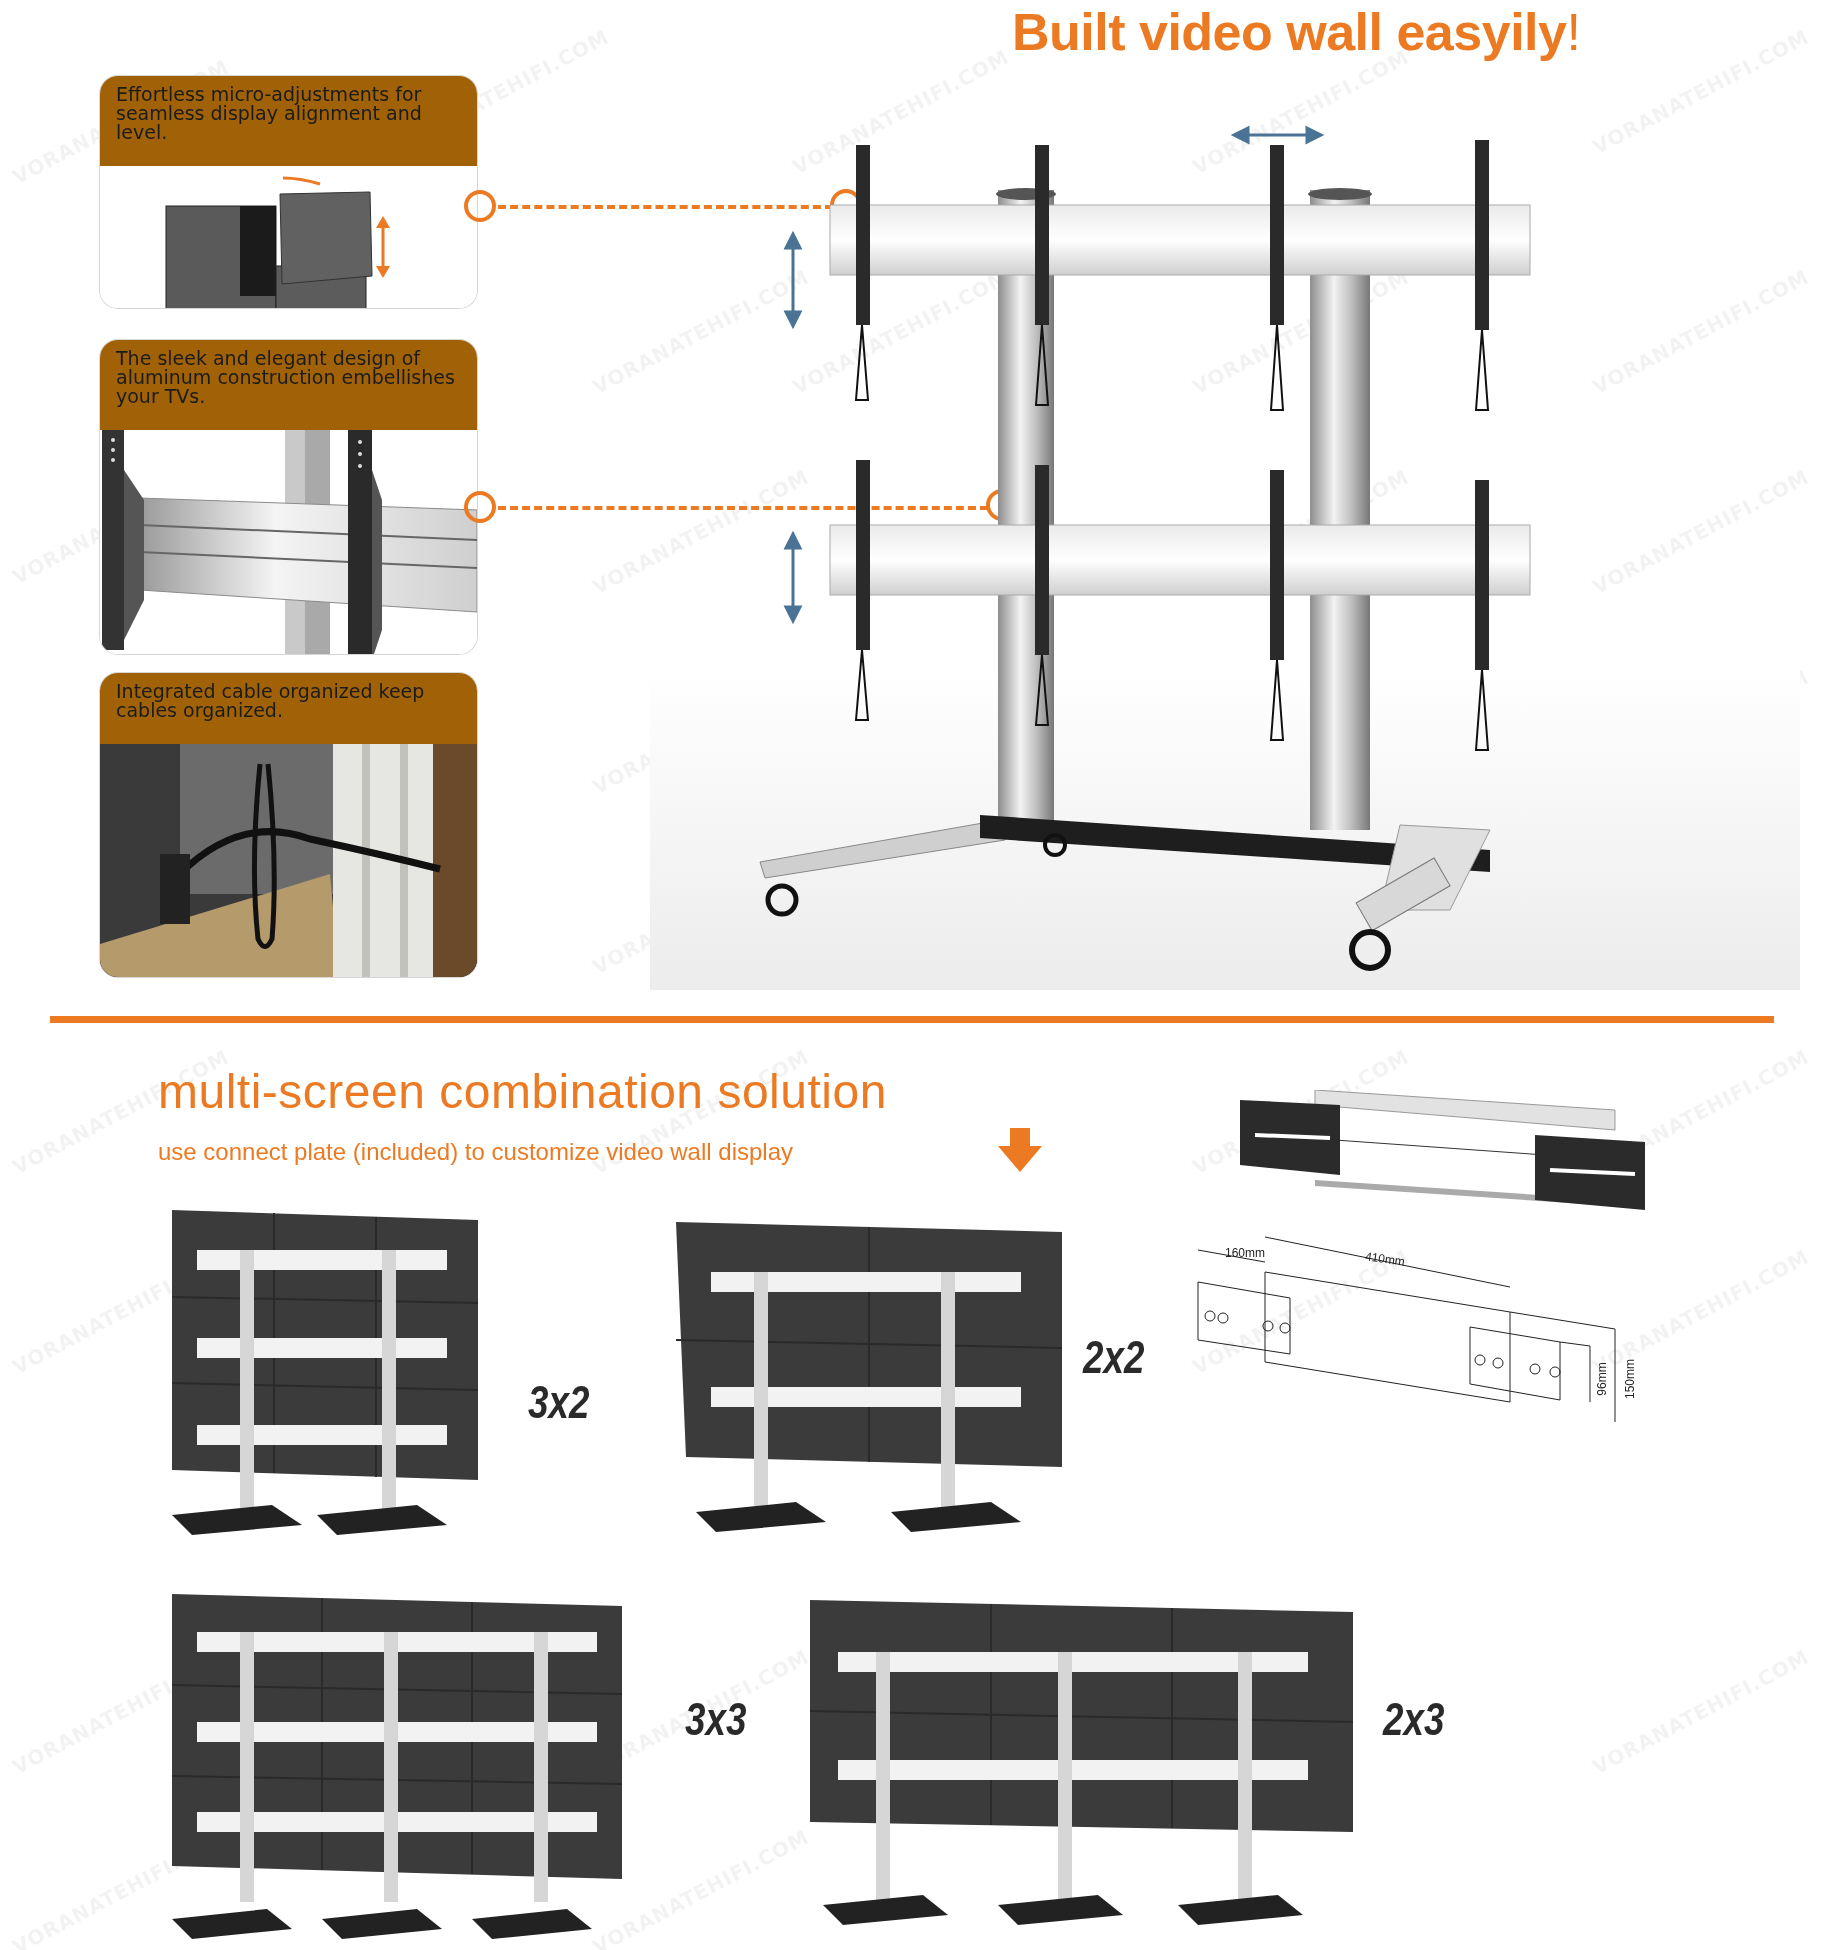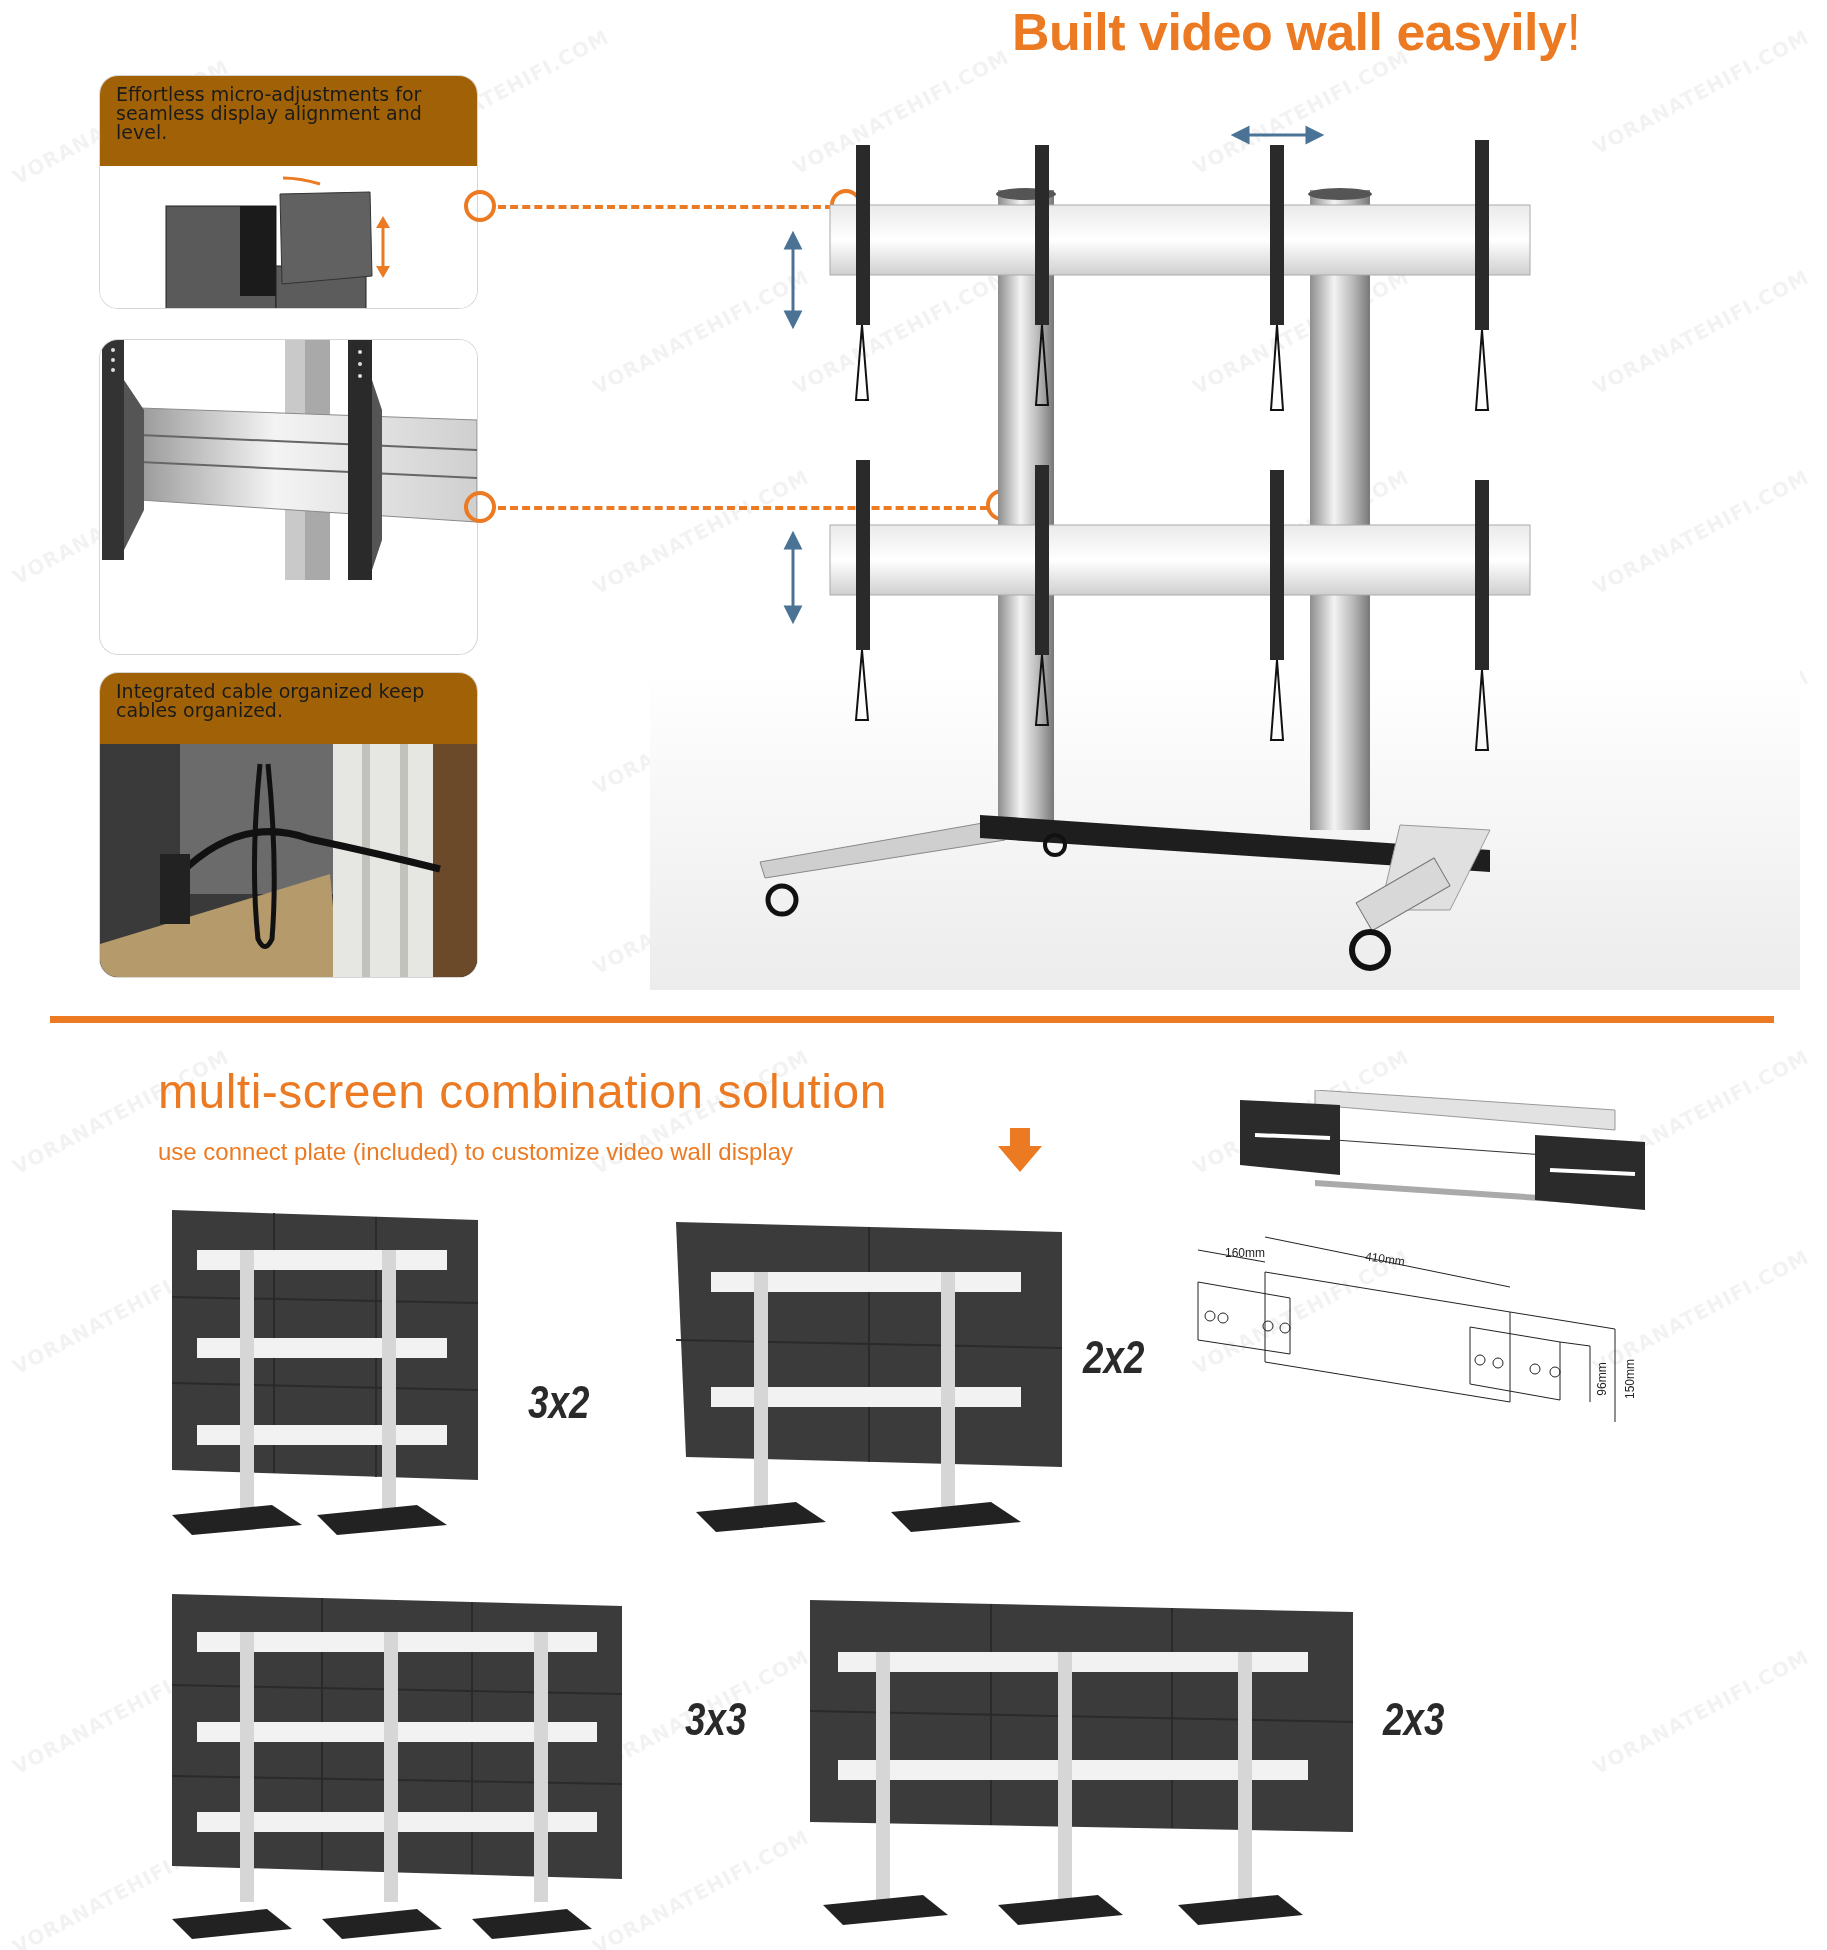--- a/index.html
+++ b/index.html
@@ -74,20 +74,21 @@
       <polygon points="180,28 270,26 272,110 182,118" fill="#616161" stroke="#333" stroke-width="1"></polygon>
       <path d="M183,12 Q200,12 220,18" stroke="#ec7a22" stroke-width="3" fill="none"></path>
       <line x1="283" y1="58" x2="283" y2="105" stroke="#ec7a22" stroke-width="3"></line>
       <polygon points="276,62 283,50 290,62" fill="#ec7a22"></polygon>
       <polygon points="276,100 283,112 290,100" fill="#ec7a22"></polygon>
     </svg>
   </div>
 </div>
 
 <div class="card" style="top:340px;height:314px;">
+  <div class="card-cap">The sleek and elegant design of aluminum construction embellishes your TVs.</div>
   <div class="card-img" style="height:240px">
     <svg width="377" height="240" viewBox="0 0 377 240">
       <defs>
         <linearGradient id="railg" x1="0" y1="0" x2="1" y2="0">
           <stop offset="0" stop-color="#9a9a9a"></stop>
             <stop offset="0.4" stop-color="#f4f4f4"></stop>
             <stop offset="1" stop-color="#cfcfcf"></stop>
         </linearGradient>
       </defs>
       <rect x="185" y="0" width="45" height="240" fill="#c9c9c9"></rect>

